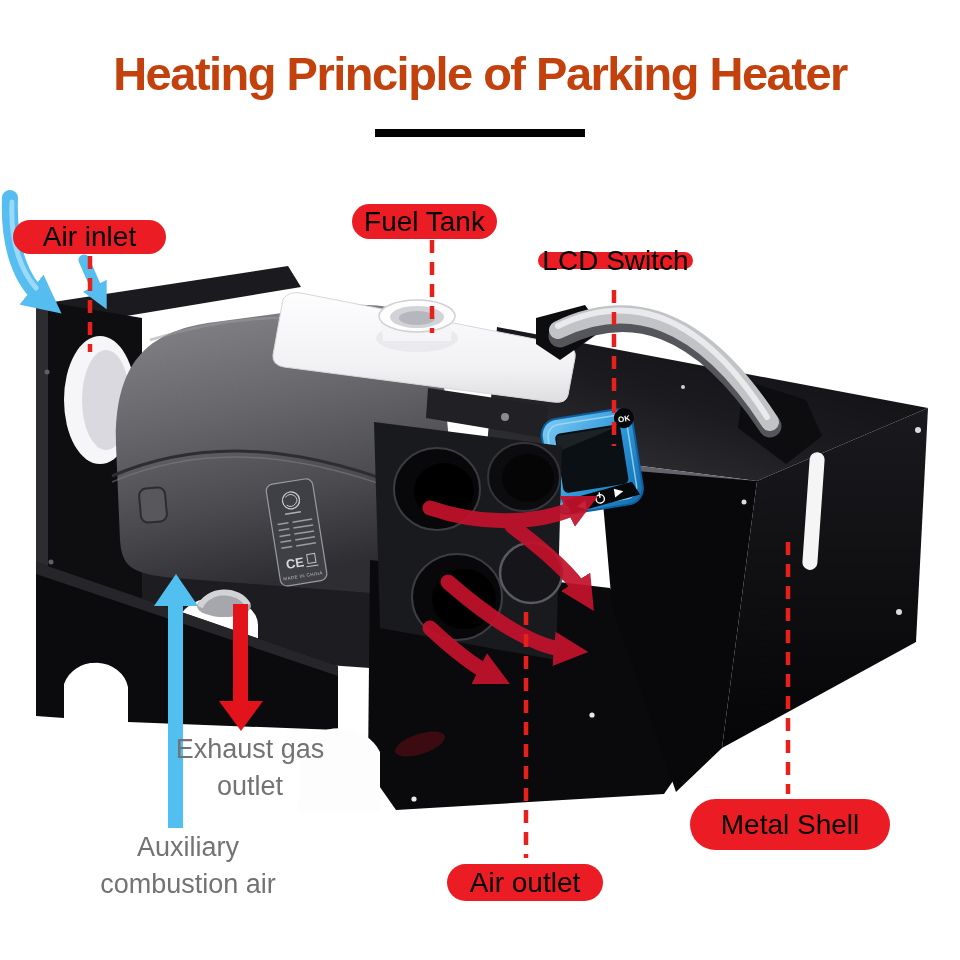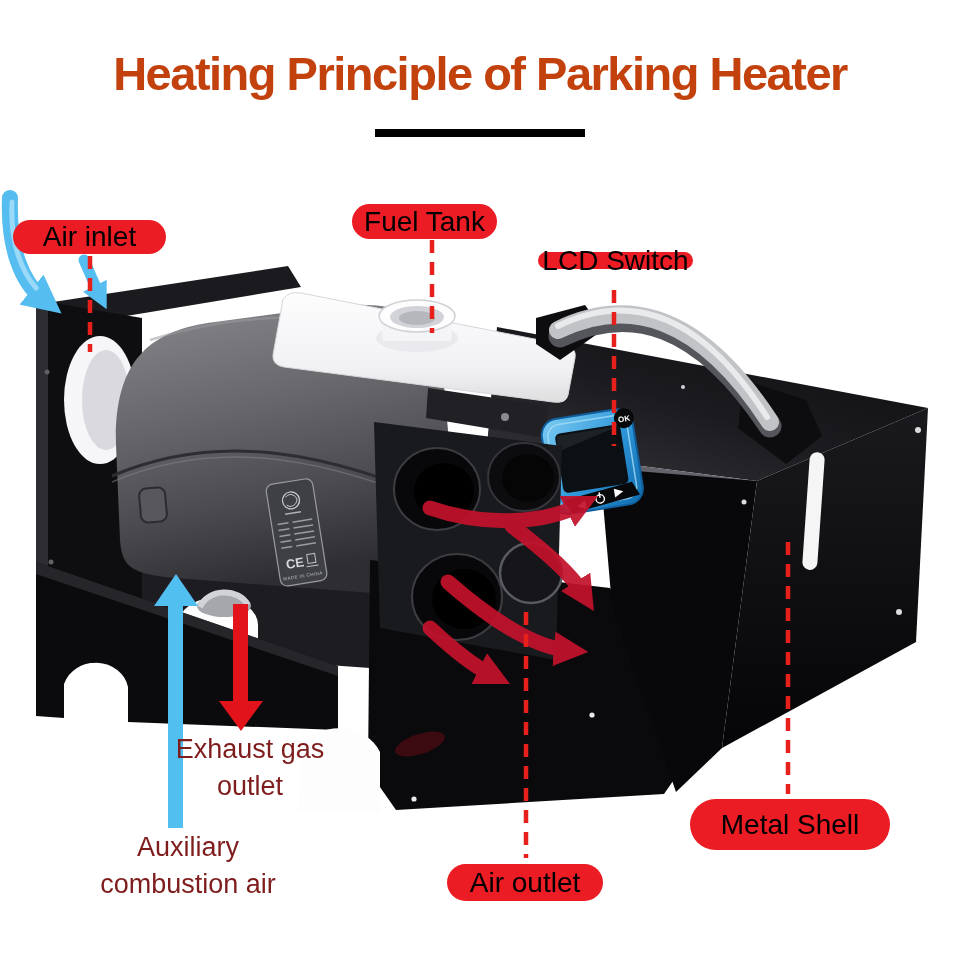--- a/index.html
+++ b/index.html
@@ -4,21 +4,21 @@
 <style>
   html,body{margin:0;padding:0;background:#fff;}
   .stage{position:relative;width:960px;height:960px;background:#fff;overflow:hidden;
          font-family:"Liberation Sans",sans-serif;}
   .title{position:absolute;top:46px;left:0;width:100%;text-align:center;
          font-size:47px;font-weight:700;color:#c2410c;letter-spacing:-1.5px;white-space:nowrap;}
   .title-bar{position:absolute;left:375px;top:129px;width:210px;height:8px;background:#000;}
   .scene{position:absolute;left:0;top:0;}
   .pill{position:absolute;display:flex;align-items:center;justify-content:center;
         background:#ec1c24;color:#000000;border-radius:999px;font-size:28px;line-height:1;}
-  .note{position:absolute;text-align:center;color:#7f1d1d;font-size:27px;line-height:37px;}
+  .note{position:absolute;text-align:center;color:#737373;font-size:27px;line-height:37px;}
 </style>
 </head>
 <body>
 
 <div class="stage">
 
   <div class="title">Heating Principle of Parking Heater</div>
   <div class="title-bar"></div>
 
   <svg class="scene" width="960" height="960" viewBox="0 0 960 960">

